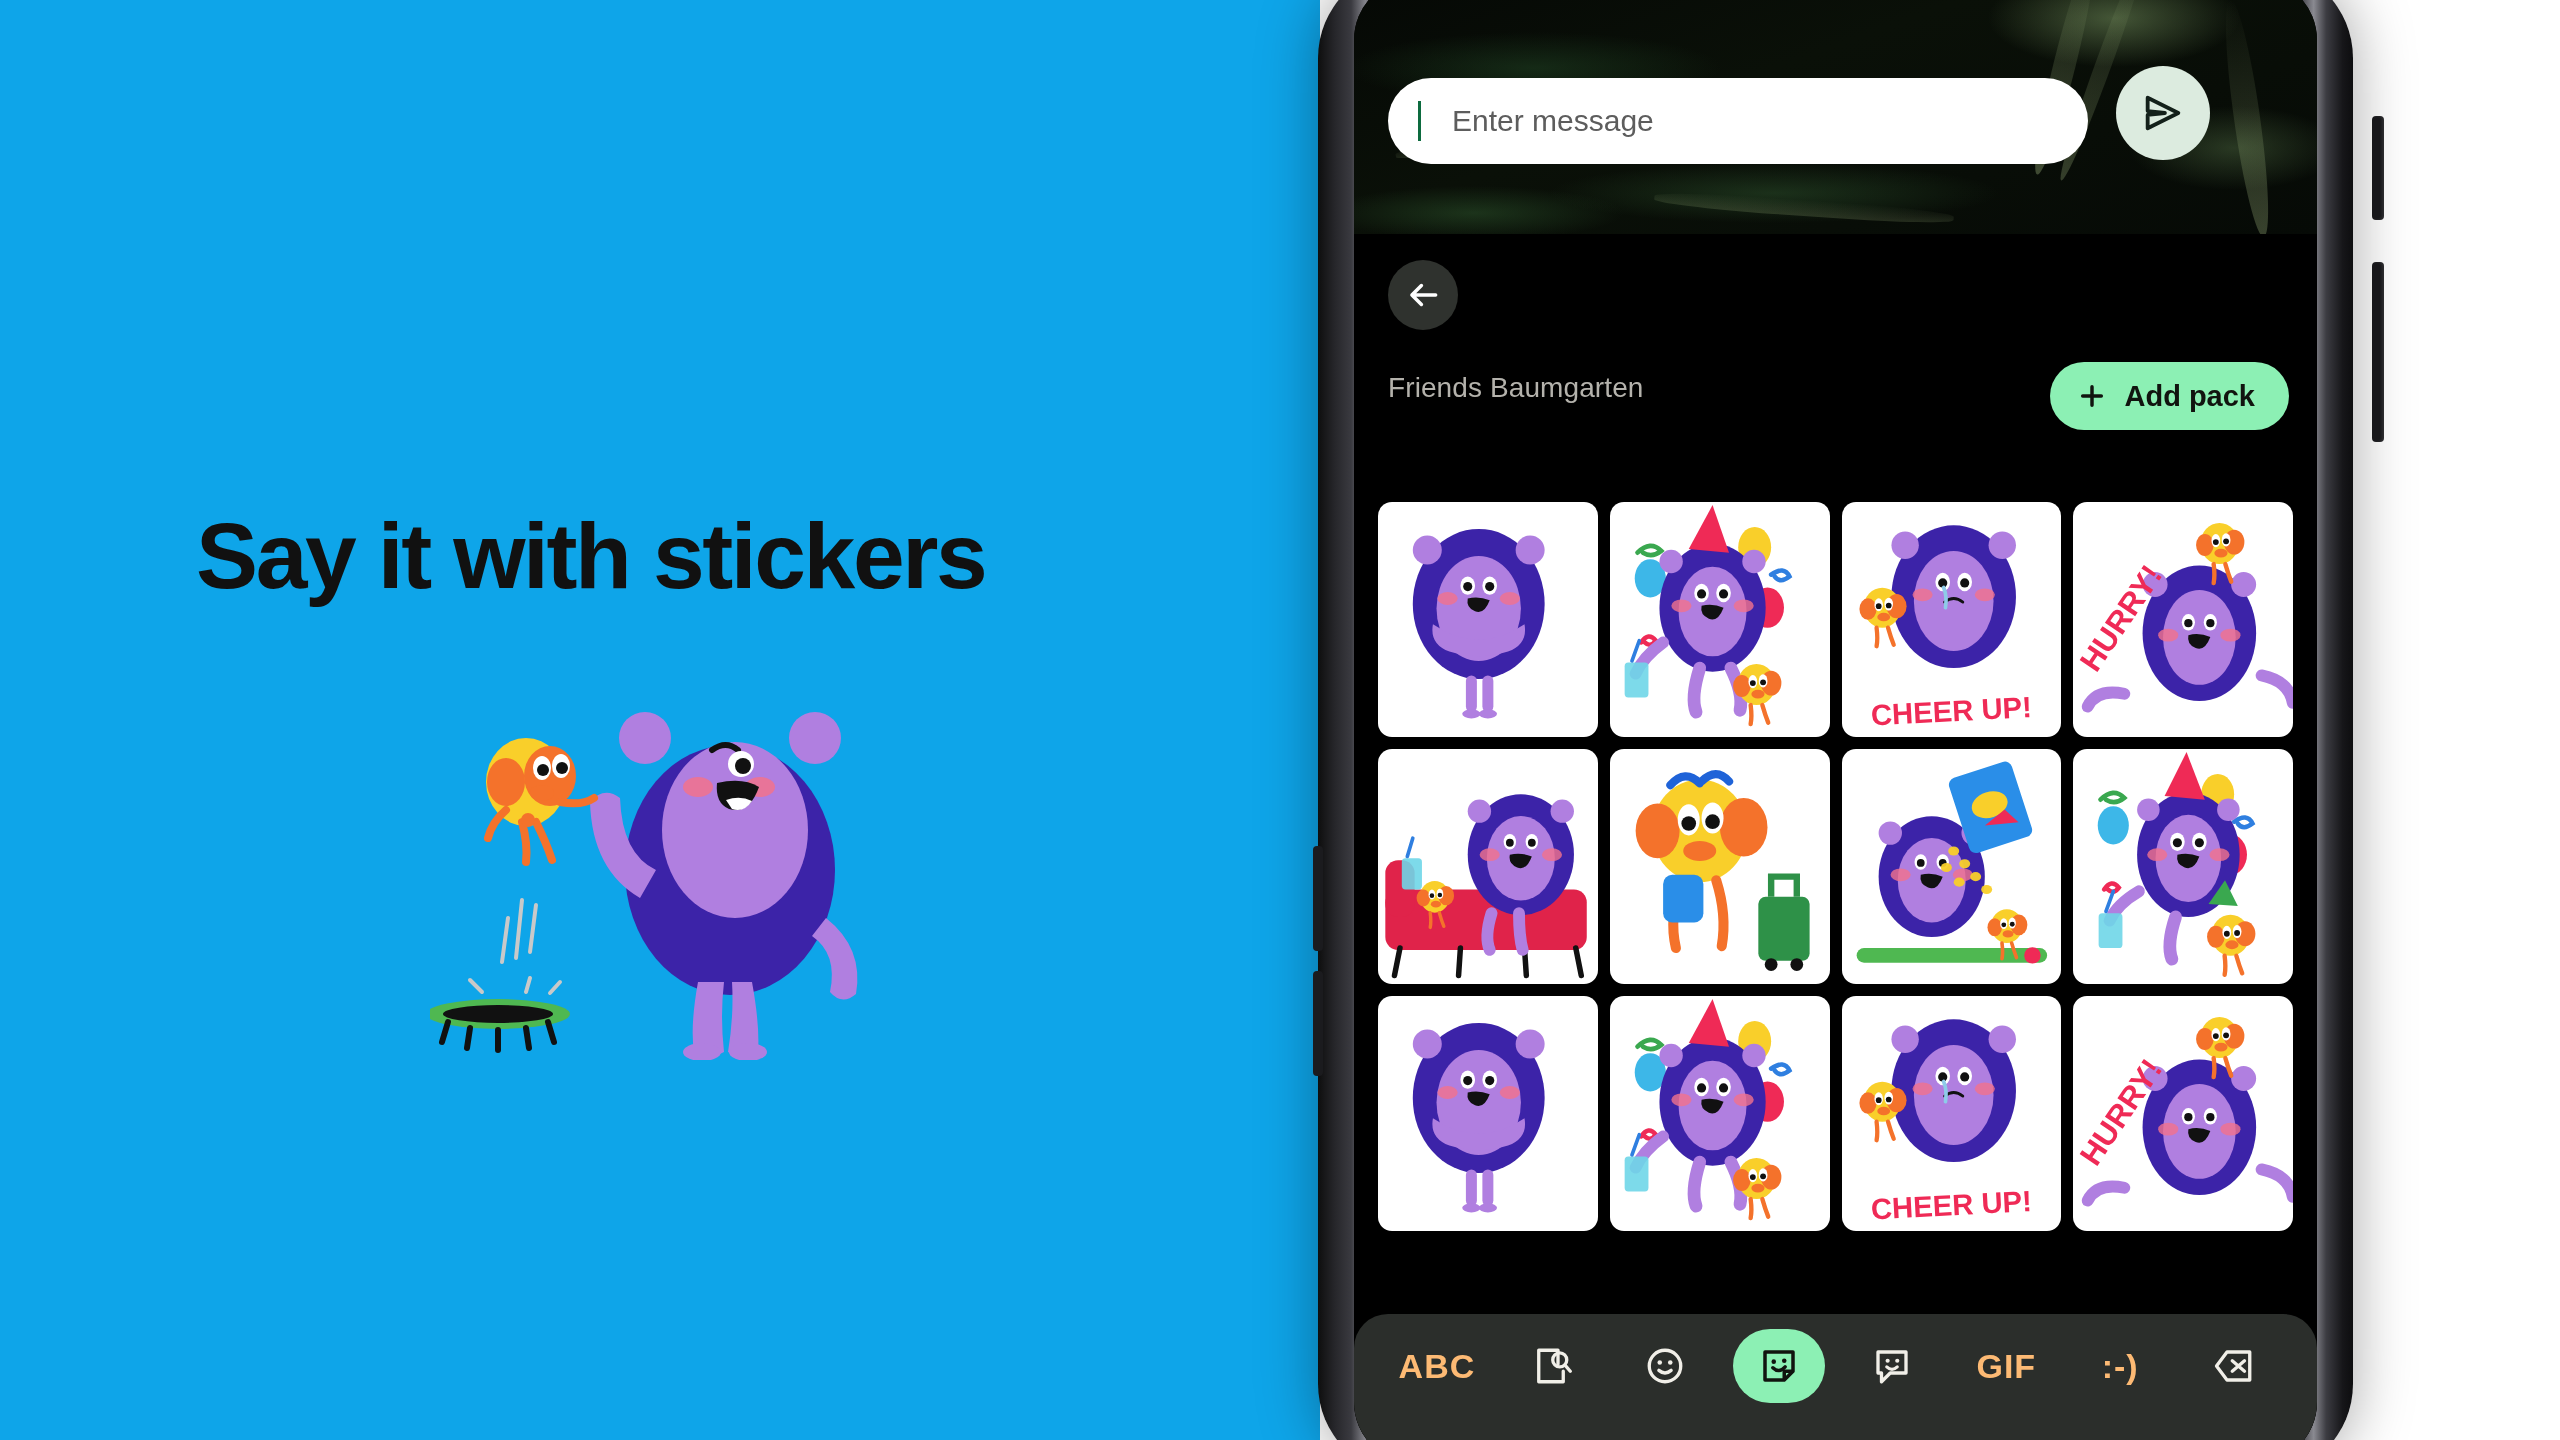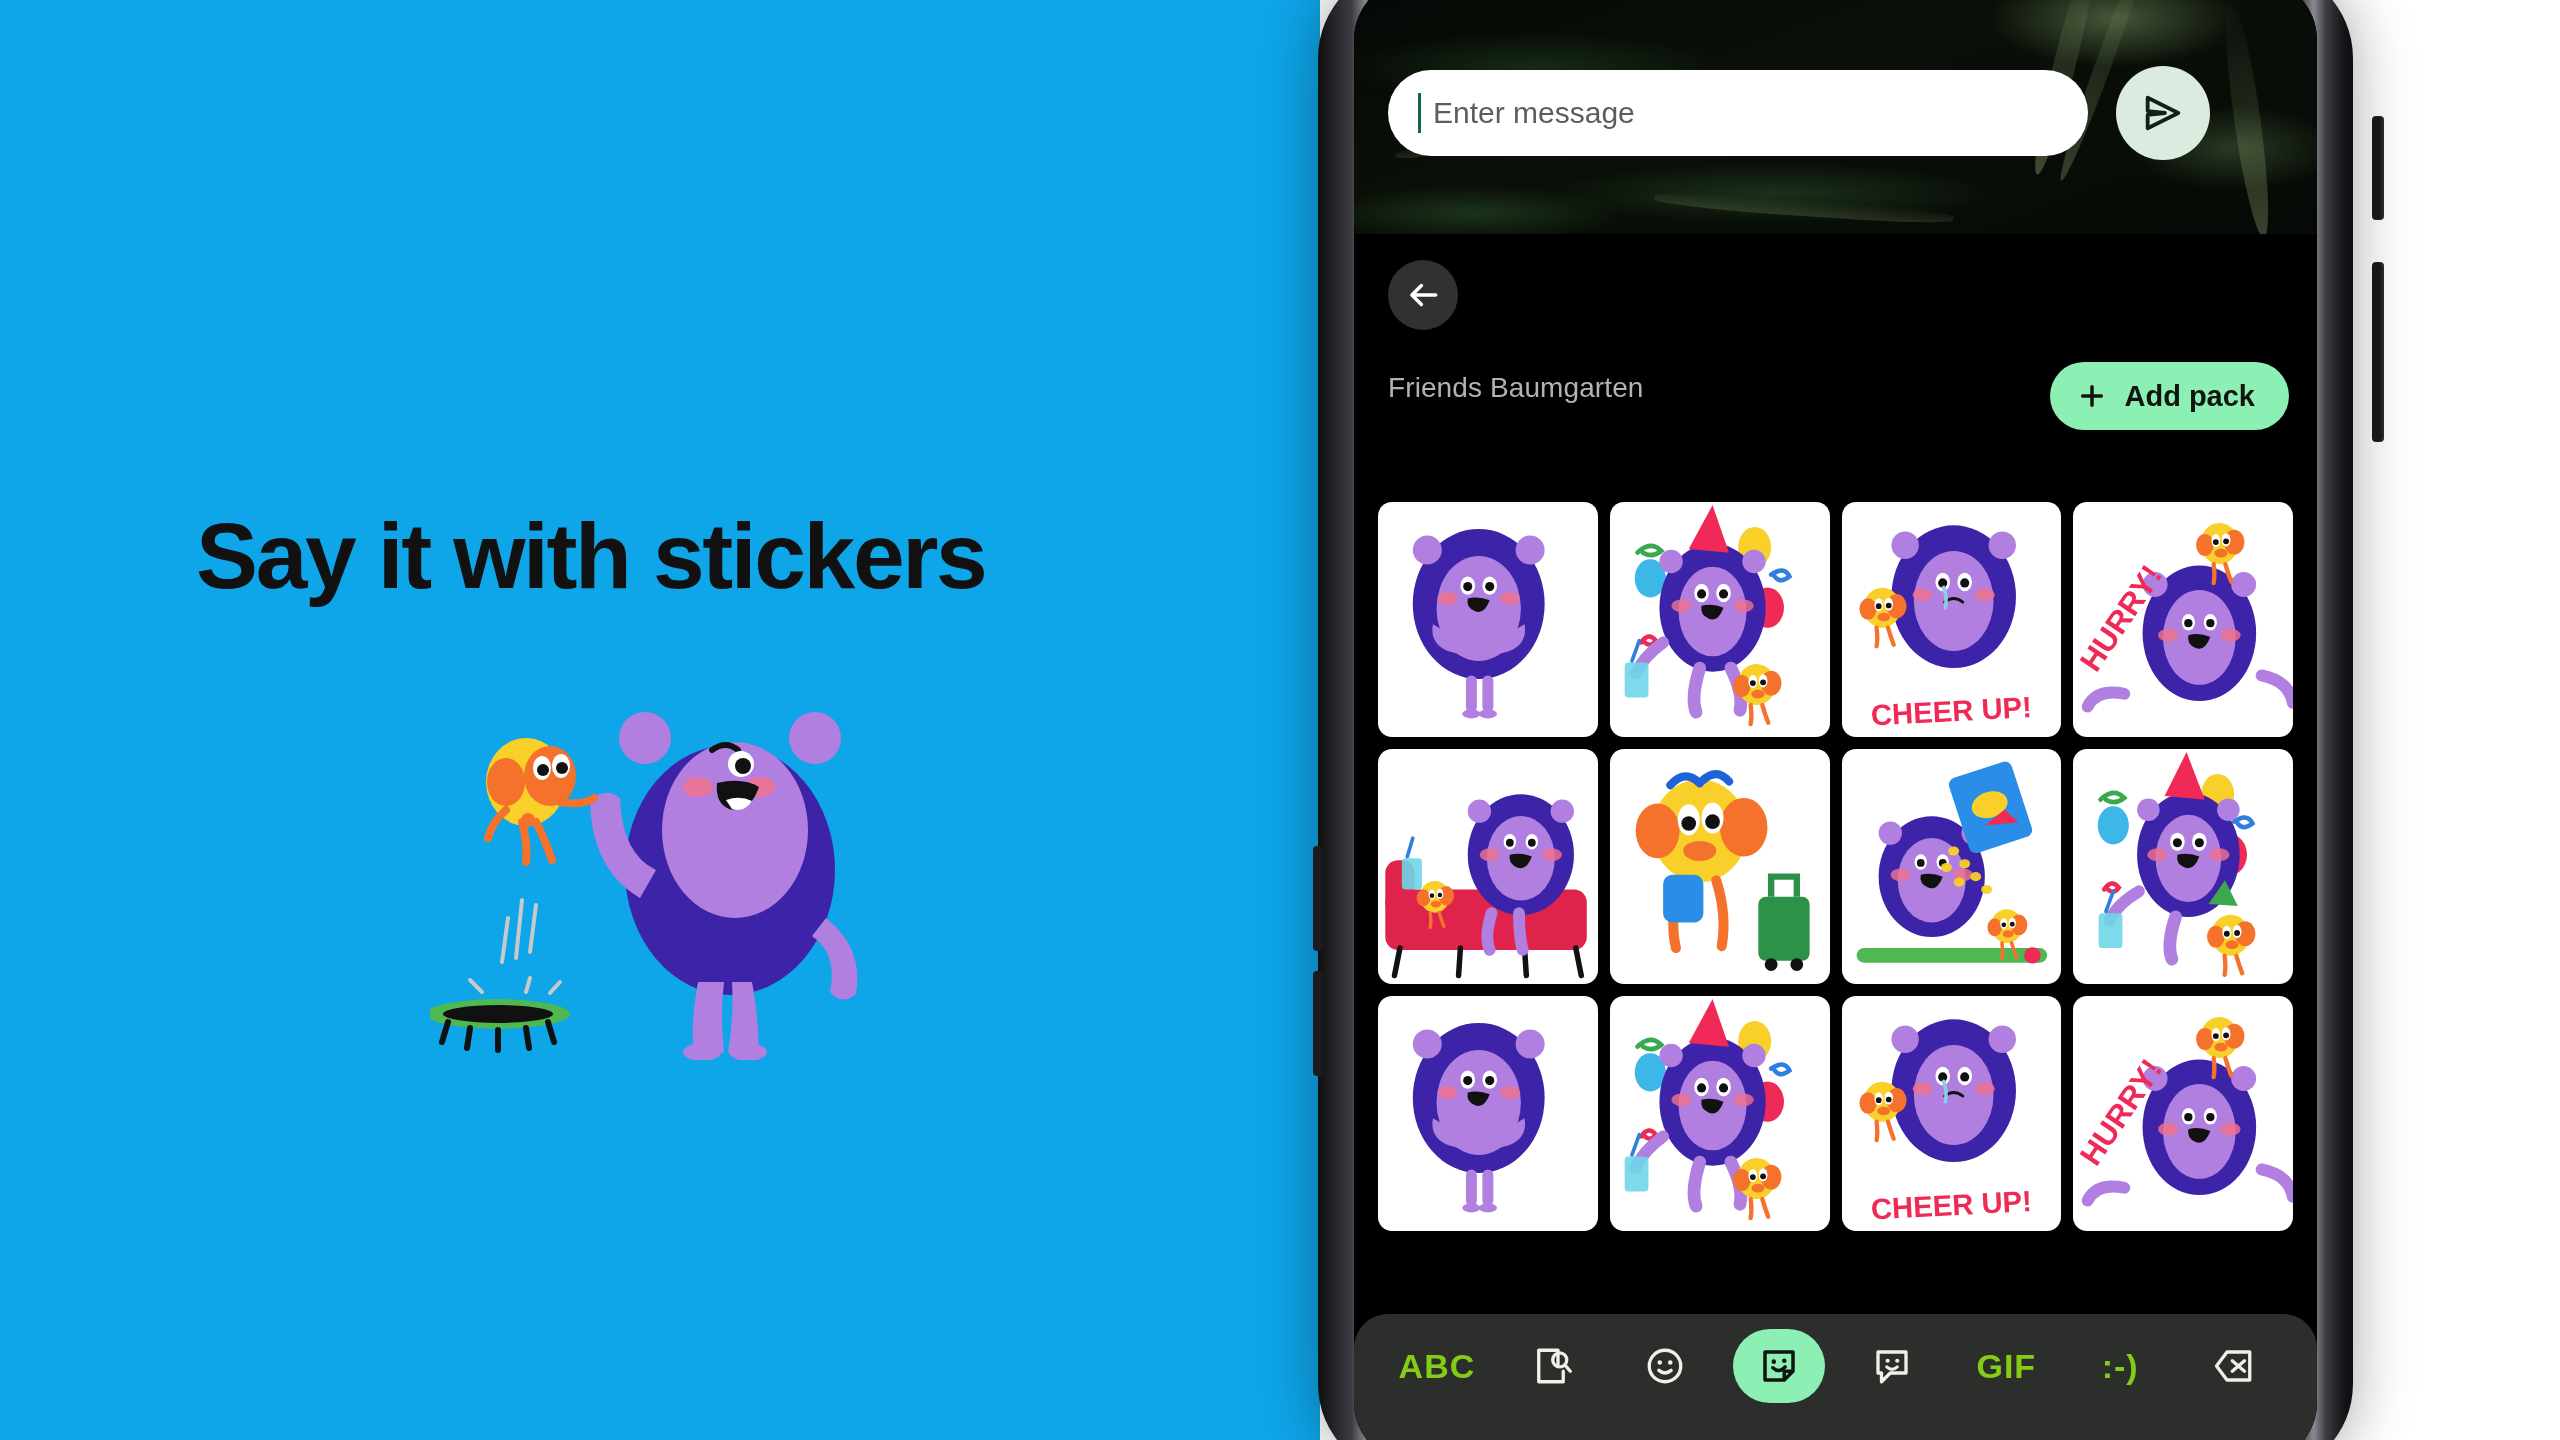--- a/index.html
+++ b/index.html
@@ -56,22 +56,22 @@
       radial-gradient(ellipse 150px 60px at 880px 170px, rgba(120,160,100,.30), transparent 70%),
       radial-gradient(ellipse 260px 50px at 180px 90px, rgba(40,85,45,.40), transparent 72%),
       radial-gradient(ellipse 300px 40px at 420px 215px, rgba(55,100,55,.40), transparent 75%),
       radial-gradient(ellipse 200px 36px at 120px 235px, rgba(50,95,50,.45), transparent 75%),
       linear-gradient(160deg,#050805 0%,#0a1008 40%,#060a06 100%);
     overflow: hidden;
   }
   .blade { position: absolute; background: linear-gradient(180deg, rgba(190,215,150,.0), rgba(190,215,150,.55)); border-radius: 50%; }
   .msg-row { position: absolute; left: 0; top: 92px; width: 963px; height: 100px; }
   .msg-field {
-    position: absolute; left: 34px; top: 0; width: 700px; height: 86px;
-    background: #ffffff; border-radius: 46px; display: flex; align-items: center; padding-left: 30px;
+    position: absolute; left: 34px; top: 8px; width: 700px; height: 86px;
+    background: #ffffff; border-radius: 46px; display: flex; align-items: center; padding-left: 30px; gap: 19px;
   }
   .caret { width: 3px; height: 40px; background: #0d6b3f; margin-right: 12px; }
   .msg-placeholder { font-size: 30px; color: #5d5d5d; font-family: "Liberation Sans", sans-serif; }
   .send-btn {
     position: absolute; left: 762px; top: -4px; width: 94px; height: 94px;
     border-radius: 50%; background: #dcebdf; display: flex; align-items: center; justify-content: center;
   }
 
   
   .sheet { position: absolute; left: 0; top: 256px; width: 963px; height: 1230px; background: #000; }
@@ -95,21 +95,21 @@
   .tile svg { width: 100%; height: 100%; display: block; }
 
   
   .kb {
     position: absolute; left: 0; bottom: 0; width: 963px; height: 150px;
     background: #2b2e2b; border-radius: 34px 34px 0 0;
   }
   .kb-row { position: absolute; left: 0; top: 0; width: 963px; height: 104px; display: flex; align-items: center; justify-content: space-around; padding: 0 26px; }
   .kb-item { width: 92px; height: 74px; display: flex; align-items: center; justify-content: center; border-radius: 38px; cursor: pointer; }
   .kb-item.active { background: #8cf0b4; }
-  .kb-text { font-size: 34px; font-weight: 700; color: #84cc16; letter-spacing: 1px; font-family: "Liberation Sans", sans-serif; }
+  .kb-text { font-size: 34px; font-weight: 700; color: #fdba74; letter-spacing: 1px; font-family: "Liberation Sans", sans-serif; }
 </style>
 </head>
 <body>
 
 <div class="stage">
 
   <section class="promo">
     <h1 class="headline">Say it with stickers</h1>
 
     <div class="illo">

